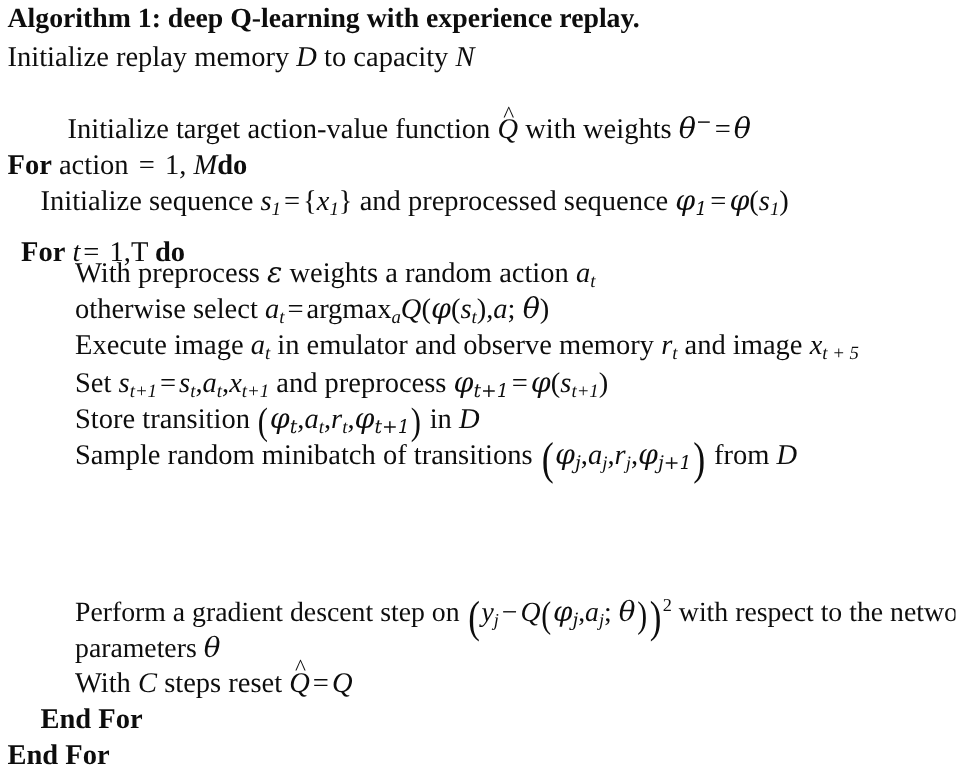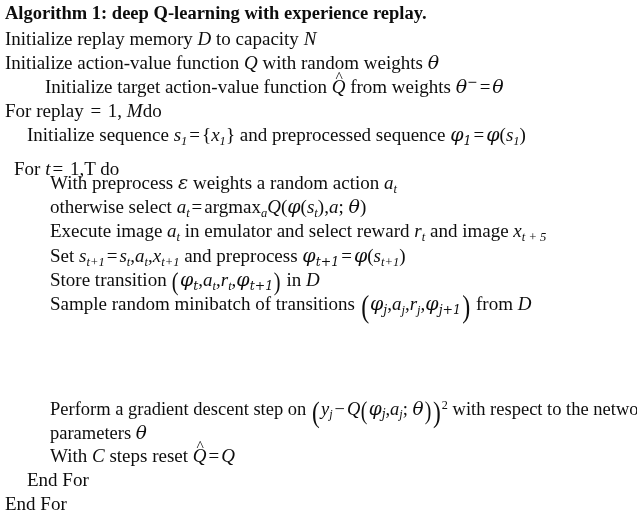--- a/index.html
+++ b/index.html
@@ -23,21 +23,21 @@
   .line {
     position: absolute;
     left: 0;
     white-space: nowrap;
     font-size: 19px;
     line-height: 1.0;
   }
   .ind0 { padding-left: 5px; }
   .ind1 { padding-left: 27px; }
   .ind2 { padding-left: 50px; }
-  .bold { font-weight: normal; }
+  .bold { font-weight: bold; }
   .title {
     font-weight: bold;
     font-size: 18.5px;
   }
   
   .mi {
     font-style: italic;
     font-family: "Liberation Serif", "DejaVu Serif", serif;
   }
   .mup { font-style: normal; }
@@ -148,35 +148,34 @@
 </style>
 </head>
 <body>
 
 <div id="algorithm">
 
   <div class="line title ind0" style="top:4px;">Algorithm 1: deep Q-learning with experience replay.</div>
 
   <div class="line ind0" style="top:29px;"><span>Initialize replay memory </span><span class="mi">D</span><span> to capacity </span><span class="mi">N</span></div>
 
-  <div class="line ind0" style="top:53px;"><span>Initialize action-value function </span><span class="mi">Q</span><span> with random weights </span><span class="gr">θ</span></div>
-
-  <div class="line ind0" style="top:77px;margin-left:40px;"><span>Initialize target action-value function </span><span class="hatwrap"><span class="hatmark">^</span><span>Q</span></span><span> from weights </span><span class="gr"><span>θ</span><sup class="mup">−</sup></span><span class="op mup">=</span><span class="gr">θ</span></div>
-
-  <div class="line ind0" style="top:101px;"><span class="bold">For</span><span> replay </span><span class="op mup">=</span><span> 1, </span><span class="mi">M</span><span class="bold">do</span></div>
+
+  <div class="line ind0" style="top:77px;margin-left:40px;"><span>Initialize target action-value function </span><span class="hatwrap"><span class="hatmark">^</span><span>Q</span></span><span> with weights </span><span class="gr"><span>θ</span><sup class="mup">−</sup></span><span class="op mup">=</span><span class="gr">θ</span></div>
+
+  <div class="line ind0" style="top:101px;"><span class="bold">For</span><span> action </span><span class="op mup">=</span><span> 1, </span><span class="mi">M</span><span class="bold">do</span></div>
 
   <div class="line ind1" style="top:125px;"><span>Initialize sequence </span><span class="mi"><span>s</span><sub>1</sub></span><span class="op mup">=</span><span class="mup">{</span><span class="mi"><span>x</span><sub>1</sub></span><span class="mup">}</span><span> and preprocessed sequence </span><span class="gr"><span>φ</span><sub>1</sub></span><span class="op mup">=</span><span class="gr">φ</span><span class="mup">(</span><span class="mi"><span>s</span><sub>1</sub></span><span class="mup">)</span></div>
 
   <div class="line ind1" style="top:159px;padding-left:14px;"><span class="bold">For</span><span>&nbsp;</span><span class="mi">t</span><span class="op mup">=</span><span> 1,T </span><span class="bold">do</span></div>
 
   <div class="line ind2" style="top:173px;"><span>With preprocess </span><span class="gr">ε</span><span> weights a random action </span><span class="mi"><span>a</span><sub>t</sub></span></div>
 
   <div class="line ind2" style="top:197px;"><span>otherwise select </span><span class="mi"><span>a</span><sub>t</sub></span><span class="op mup">=</span><span class="mup"><span>argmax</span><sub>a</sub></span><span class="mi">Q</span><span class="mup">(</span><span class="gr">φ</span><span class="mup">(</span><span class="mi"><span>s</span><sub>t</sub></span><span class="mup">)</span><span class="mup">,</span><span class="mi">a</span><span class="mup">; </span><span class="gr">θ</span><span class="mup">)</span></div>
 
-  <div class="line ind2" style="top:221px;"><span>Execute image </span><span class="mi"><span>a</span><sub>t</sub></span><span> in emulator and select reward </span><span class="mi"><span>r</span><sub>t</sub></span><span> and image </span><span class="mi"><span>x</span><sub>t + 5</sub></span></div>
+  <div class="line ind2" style="top:221px;"><span>Execute image </span><span class="mi"><span>a</span><sub>t</sub></span><span> in emulator and observe memory </span><span class="mi"><span>r</span><sub>t</sub></span><span> and image </span><span class="mi"><span>x</span><sub>t + 5</sub></span></div>
 
   <div class="line ind2" style="top:246px;"><span>Set </span><span class="mi"><span>s</span><sub>t+1</sub></span><span class="op mup">=</span><span class="mi"><span>s</span><sub>t</sub></span><span class="mup">,</span><span class="mi"><span>a</span><sub>t</sub></span><span class="mup">,</span><span class="mi"><span>x</span><sub>t+1</sub></span><span> and preprocess </span><span class="gr"><span>φ</span><sub>t+1</sub></span><span class="op mup">=</span><span class="gr">φ</span><span class="mup">(</span><span class="mi"><span>s</span><sub>t+1</sub></span><span class="mup">)</span></div>
 
   <div class="line ind2" style="top:270px;"><span>Store transition </span><span class="medparen">(</span><span class="gr"><span>φ</span><sub>t</sub></span><span class="mup">,</span><span class="mi"><span>a</span><sub>t</sub></span><span class="mup">,</span><span class="mi"><span>r</span><sub>t</sub></span><span class="mup">,</span><span class="gr"><span>φ</span><sub>t+1</sub></span><span class="medparen">)</span><span> in </span><span class="mi">D</span></div>
 
   <div class="line ind2" style="top:294px;"><span>Sample random minibatch of transitions </span><span class="bigparen">(</span><span class="gr"><span>φ</span><sub>j</sub></span><span class="mup">,</span><span class="mi"><span>a</span><sub>j</sub></span><span class="mup">,</span><span class="mi"><span>r</span><sub>j</sub></span><span class="mup">,</span><span class="gr"><span>φ</span><sub>j+1</sub></span><span class="bigparen">)</span><span> from </span><span class="mi">D</span></div>
 
   <div id="cases-line" style="top:320px;">
     <div class="cases-row">
       <div class="cases-label"><span></span><span class="mi"><span></span><sub></sub></span><span class="op mup"></span></div>

